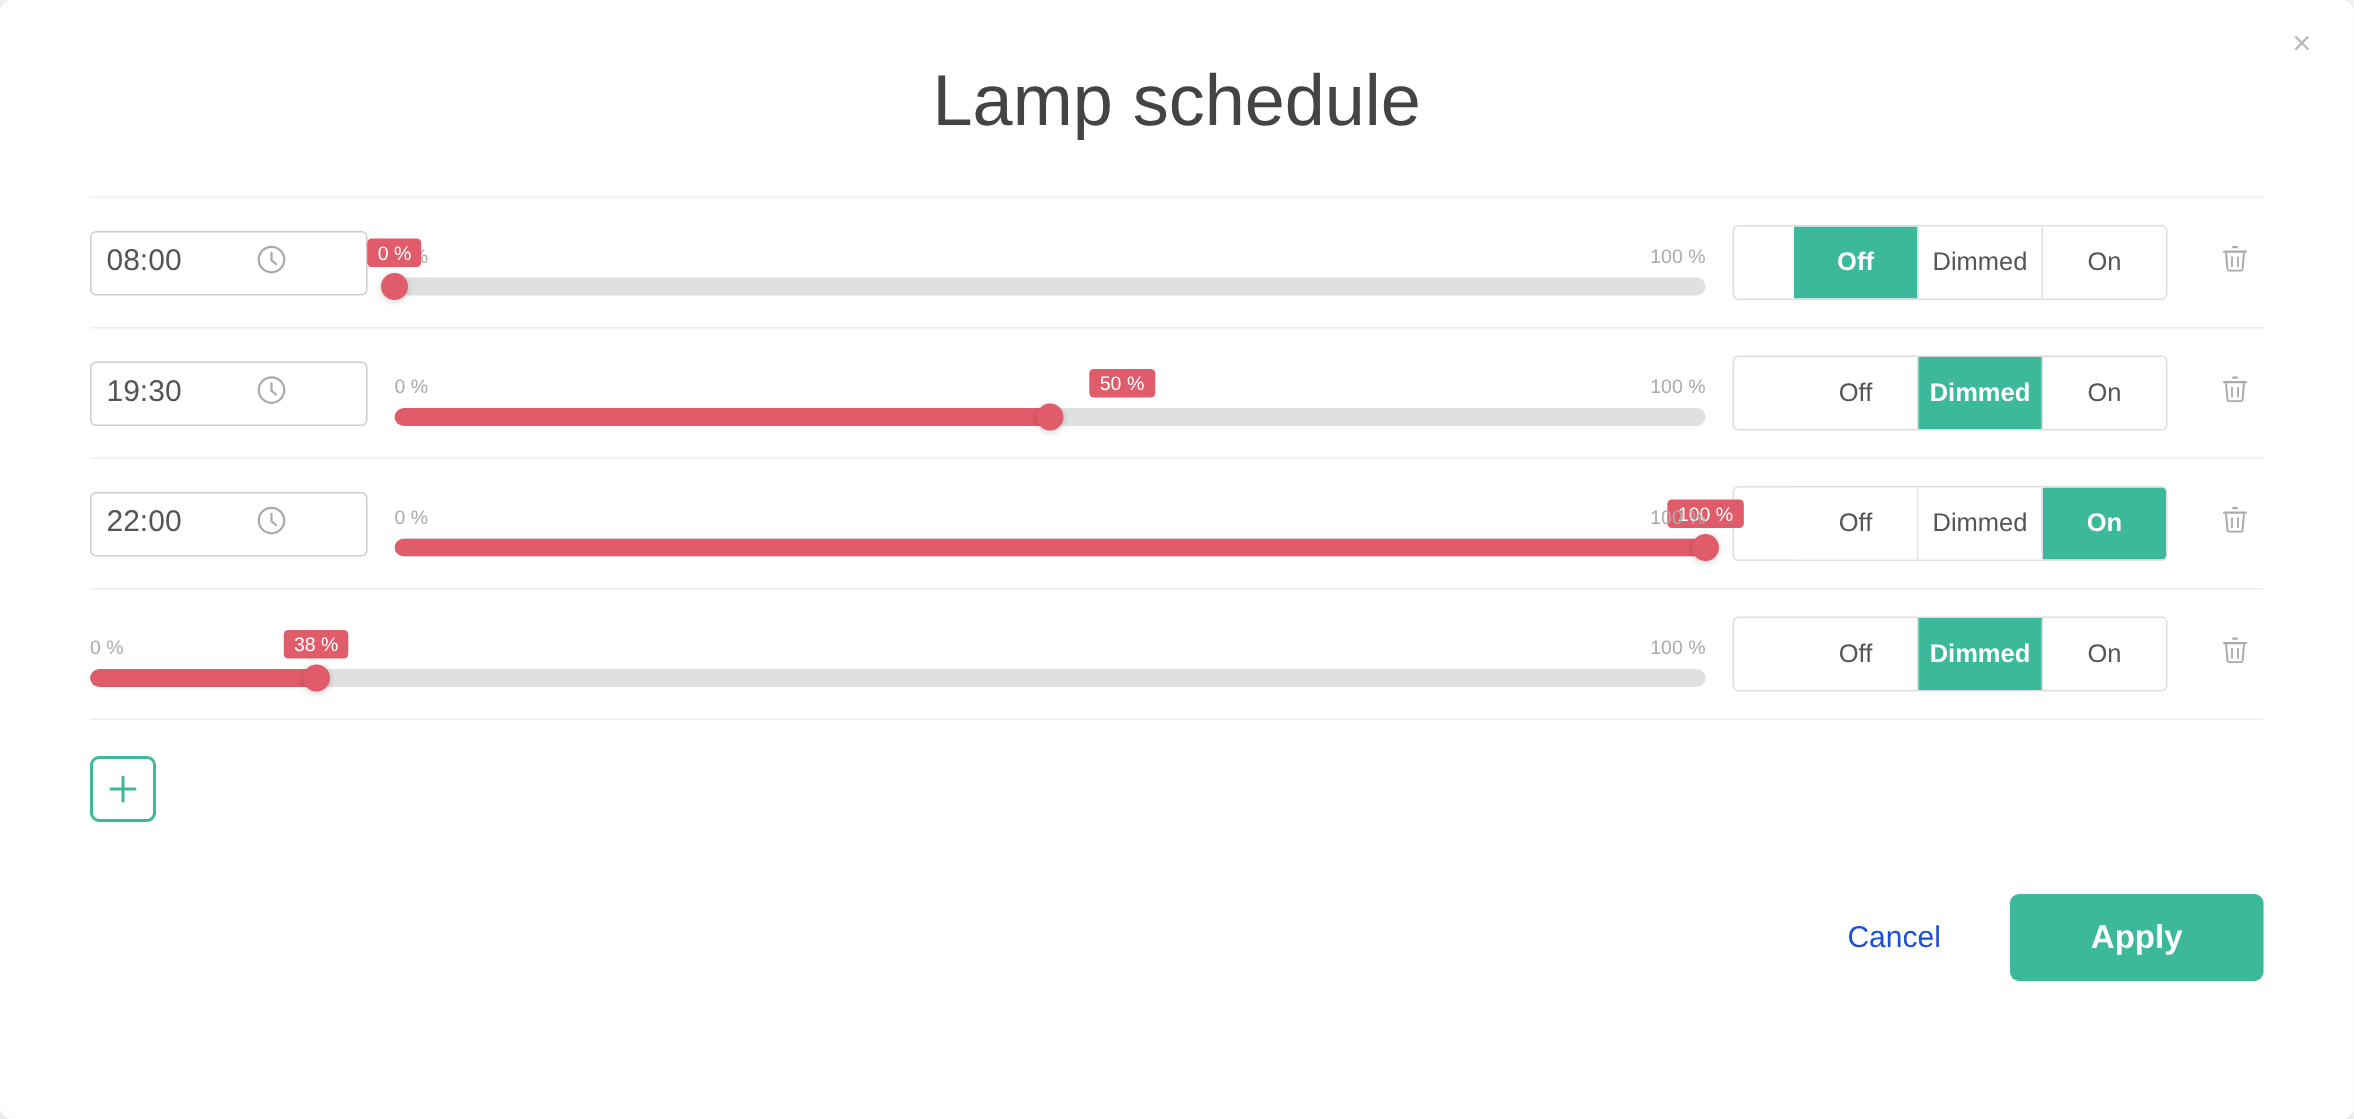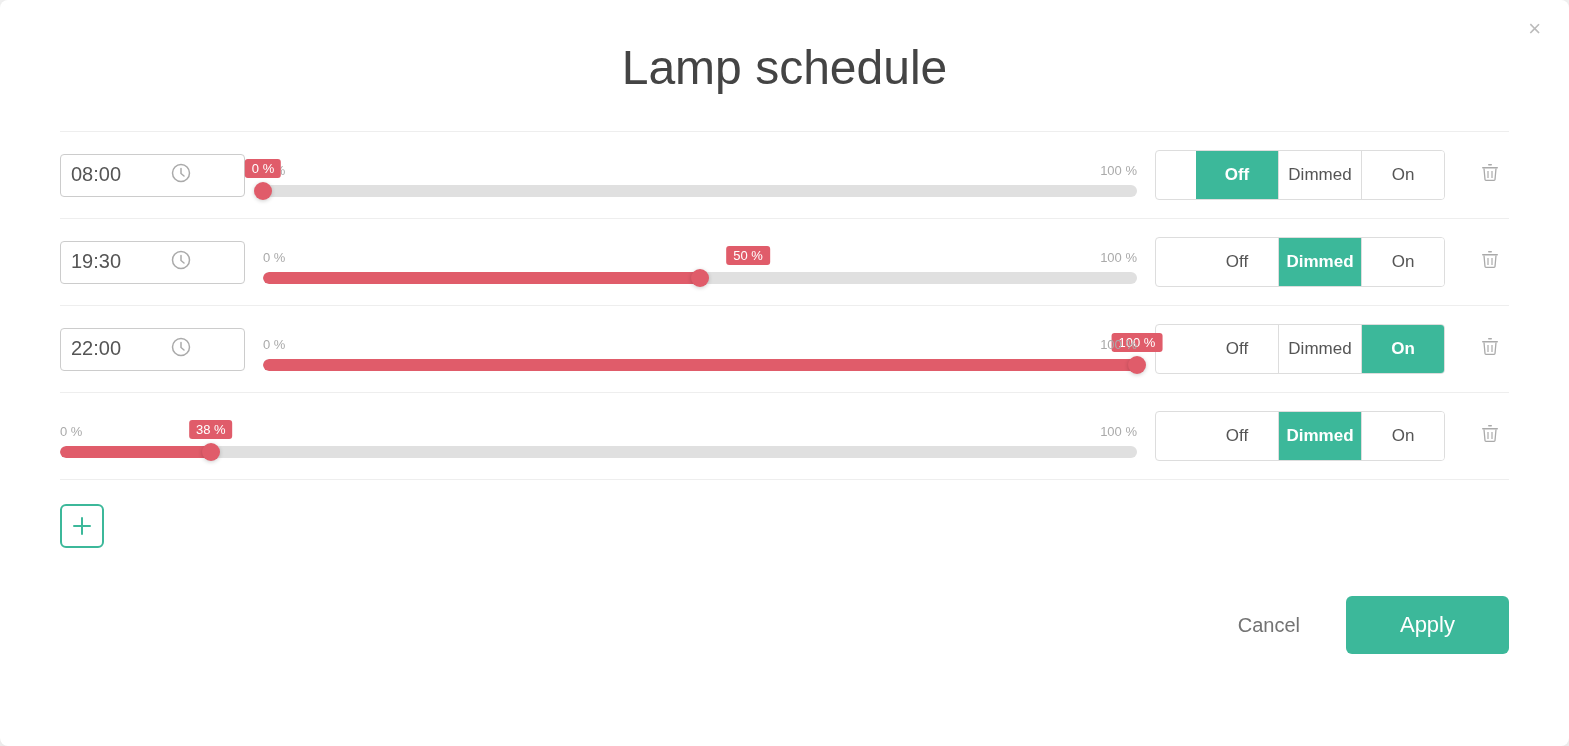--- a/index.html
+++ b/index.html
@@ -202,31 +202,31 @@
       justify-content: flex-end;
       align-items: center;
       gap: 18px;
       margin-top: 48px;
       padding-bottom: 10px;
     }
     .cancel-btn {
       background: none;
       border: none;
       font-size: 20px;
-      color: #737373;
+      color: #1d4ed8;
       cursor: pointer;
       padding: 14px 28px;
     }
     .apply-btn {
       background: #3cb89a;
       color: #fff;
       border: none;
       border-radius: 6px;
       font-size: 22px;
-      font-weight: 400;
+      font-weight: 700;
       padding: 16px 54px;
       cursor: pointer;
     }
   </style>
 </head>
 <body>
 
 <div class="modal">
   <button class="close-btn">×</button>
   <h1 class="modal-title">Lamp schedule</h1>

